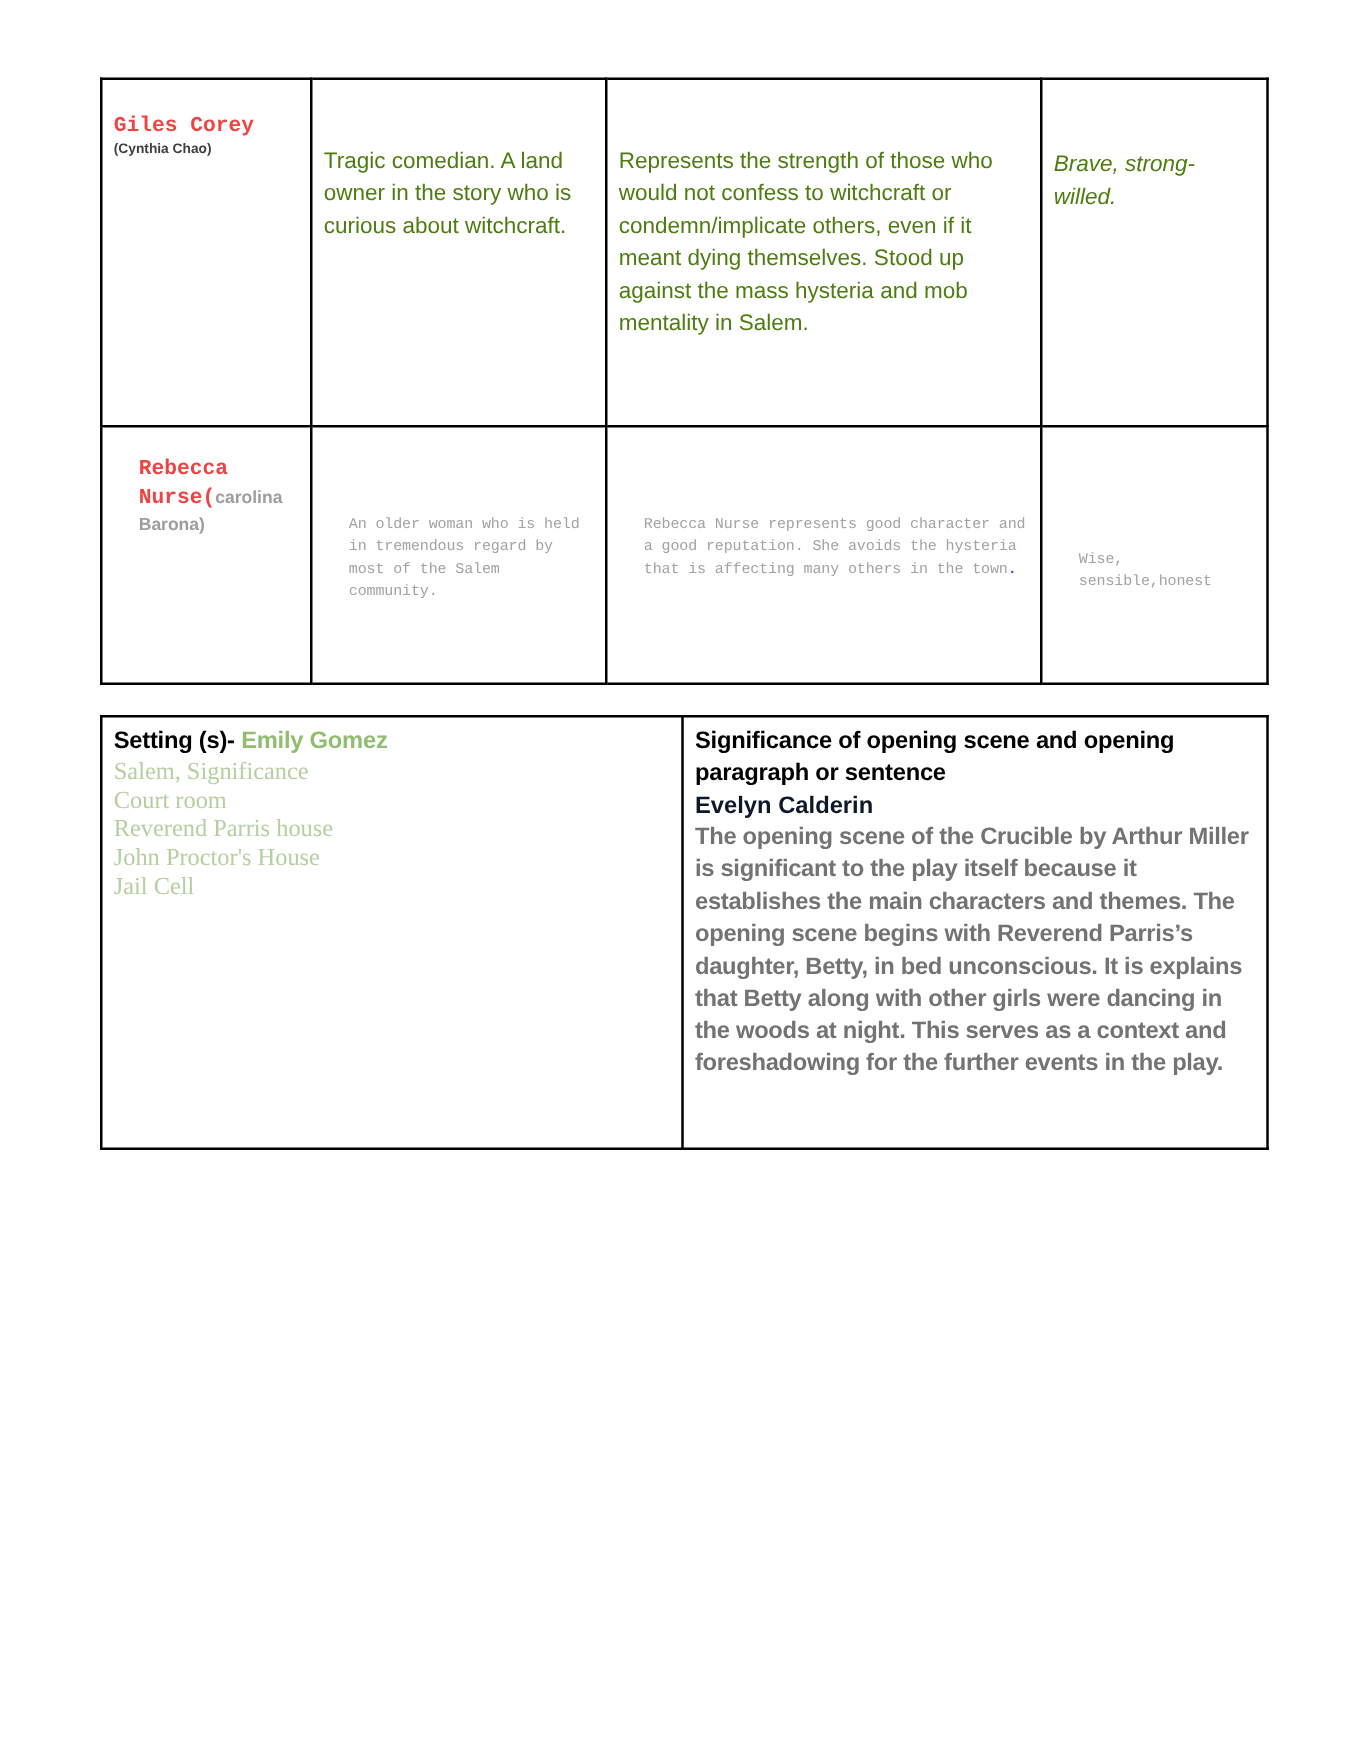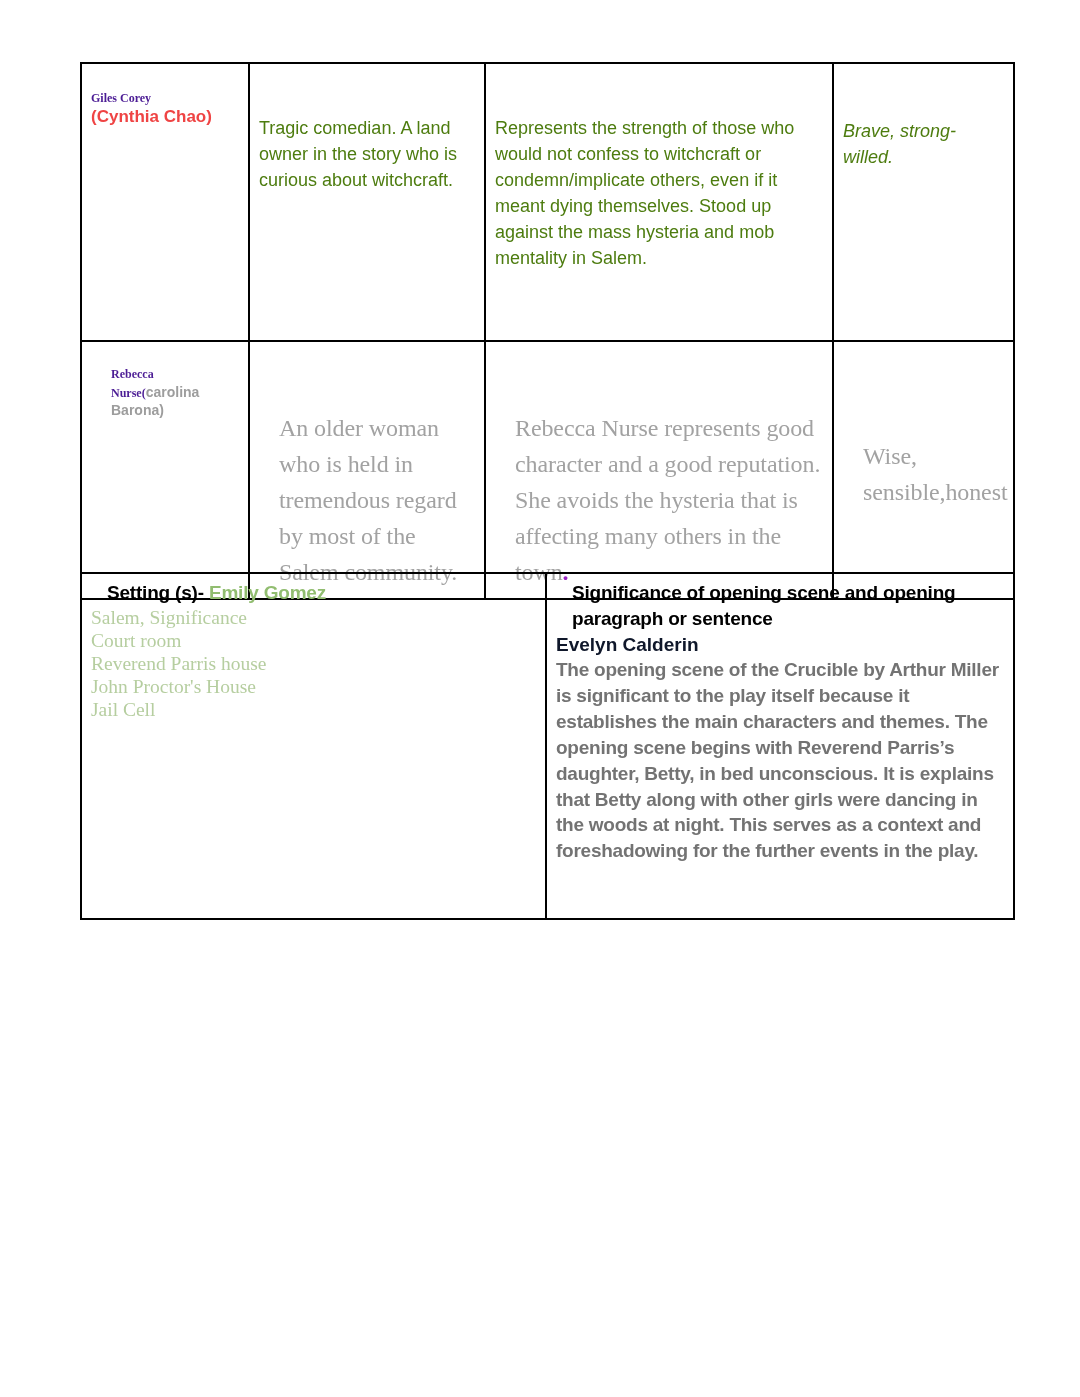--- a/index.html
+++ b/index.html
@@ -44,50 +44,50 @@
   .col-traits { width: 181px; }
 
   .cell-pad { padding: 8px 8px 8px 9px; }
 
   
   .row-giles td   { height: 276px; }
   .row-rebecca td { height: 204px; padding-left: 20px; }
 
   
   .nm-blk {
-    font-family: Liberation Serif, serif;
-    font-weight: bold;
-    font-size: 12px;
+    font-family: Liberation Mono, monospace;
+    font-weight: bold;
+    font-size: 17px;
     line-height: 1.38;
-    color: #4c1d95;
+    color: #ef4444;
   }
   .nm-purple {
     font-family: "Liberation Sans", sans-serif;
     font-weight: bold;
-    font-size: 17px;
-    color: #ef4444;
+    font-size: 11px;
+    color: #404040;
   }
   .nm-gray {
     font-family: "Liberation Sans", sans-serif;
     font-weight: bold;
     font-size: 14px;
     color: #9d9d9d;
   }
   .txt-purple-lt {
     font-family: "Liberation Sans", sans-serif;
     font-weight: normal;
     font-size: 18px;
     line-height: 1.44;
     color: #4d7c0f;
     letter-spacing: 0px;
   }
   .txt-gray {
-    font-family: Liberation Serif, serif;
+    font-family: Liberation Mono, monospace;
     font-weight: normal;
-    font-size: 24px;
+    font-size: 12px;
     line-height: 1.5;
     color: #a2a2a2;
     letter-spacing: -0.1px;
   }
   .dot-purple { color: #9b24c4; font-weight: bold; }
 
   
   .push-giles-desc { padding-top: 52px; }
   .push-giles-rep  { padding-top: 52px; }
   .push-giles-tr   { padding-top: 55px; font-style: italic; }
@@ -117,21 +117,20 @@
   .col-setting { width: 465px; }
   .col-signif  { width: 468px; }
 
   .hdr-blk {
     font-family: "Liberation Sans", sans-serif;
     font-weight: bold;
     font-size: 19px;
     line-height: 1.36;
     color: #000000;
     letter-spacing: -0.2px;
-    margin-left: 16px;
   }
   .hdr-green {
     font-family: "Liberation Sans", sans-serif;
     font-weight: bold;
     font-size: 19px;
     color: #91bd70;
   }
   .setting-list {
     list-style: none;
     margin: 0;

